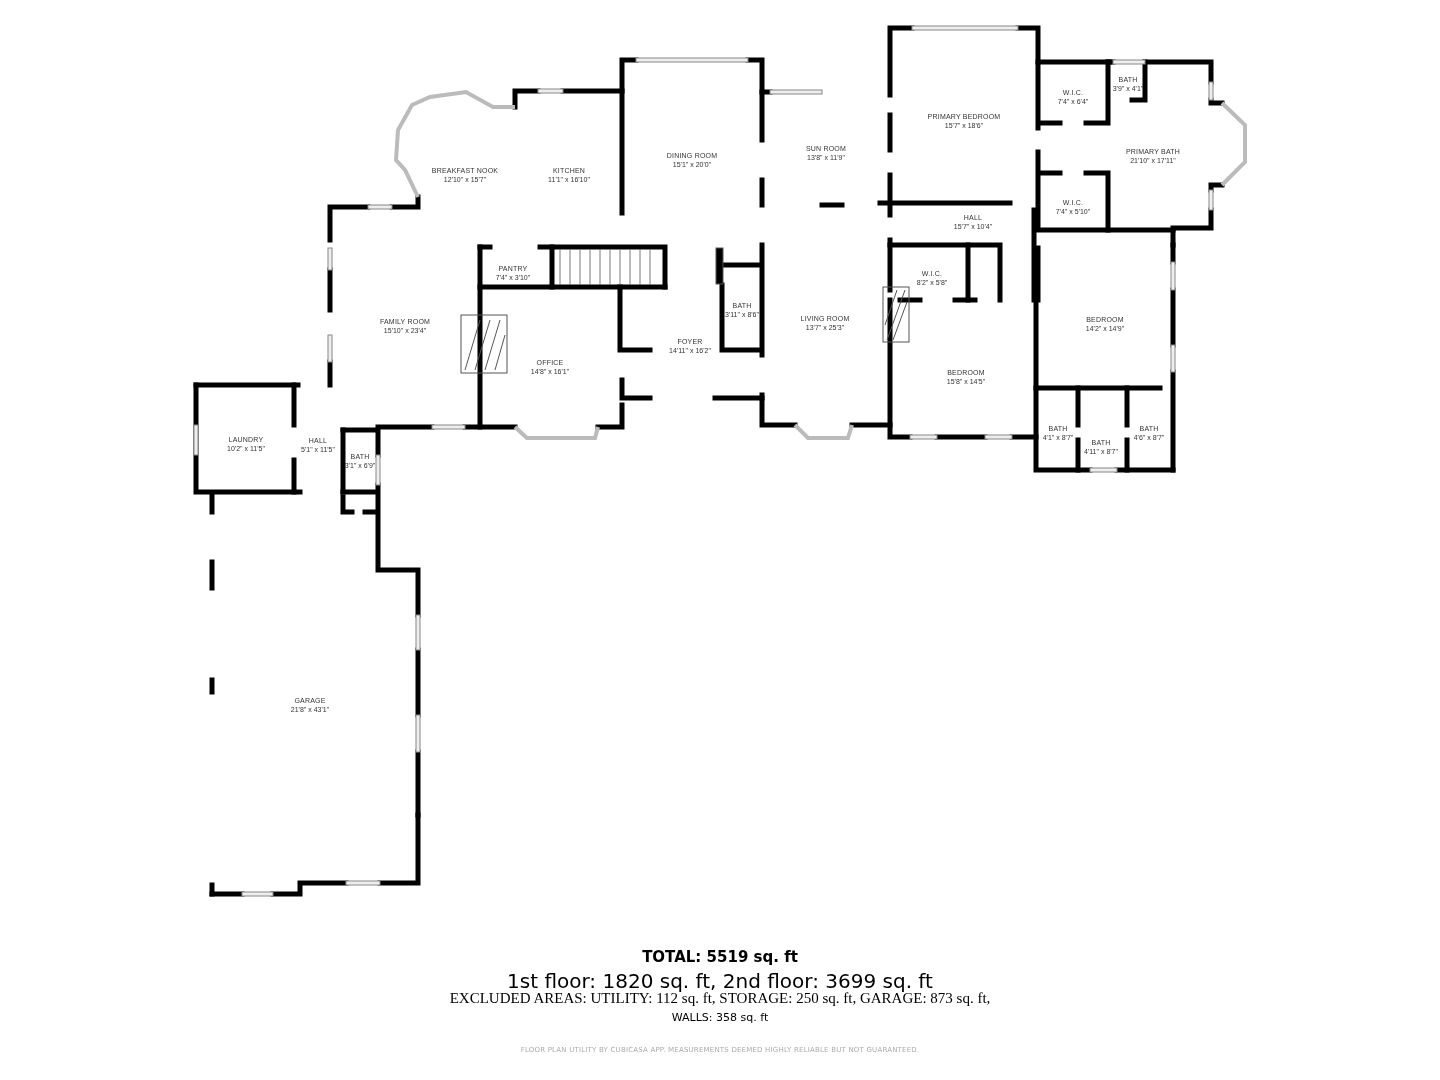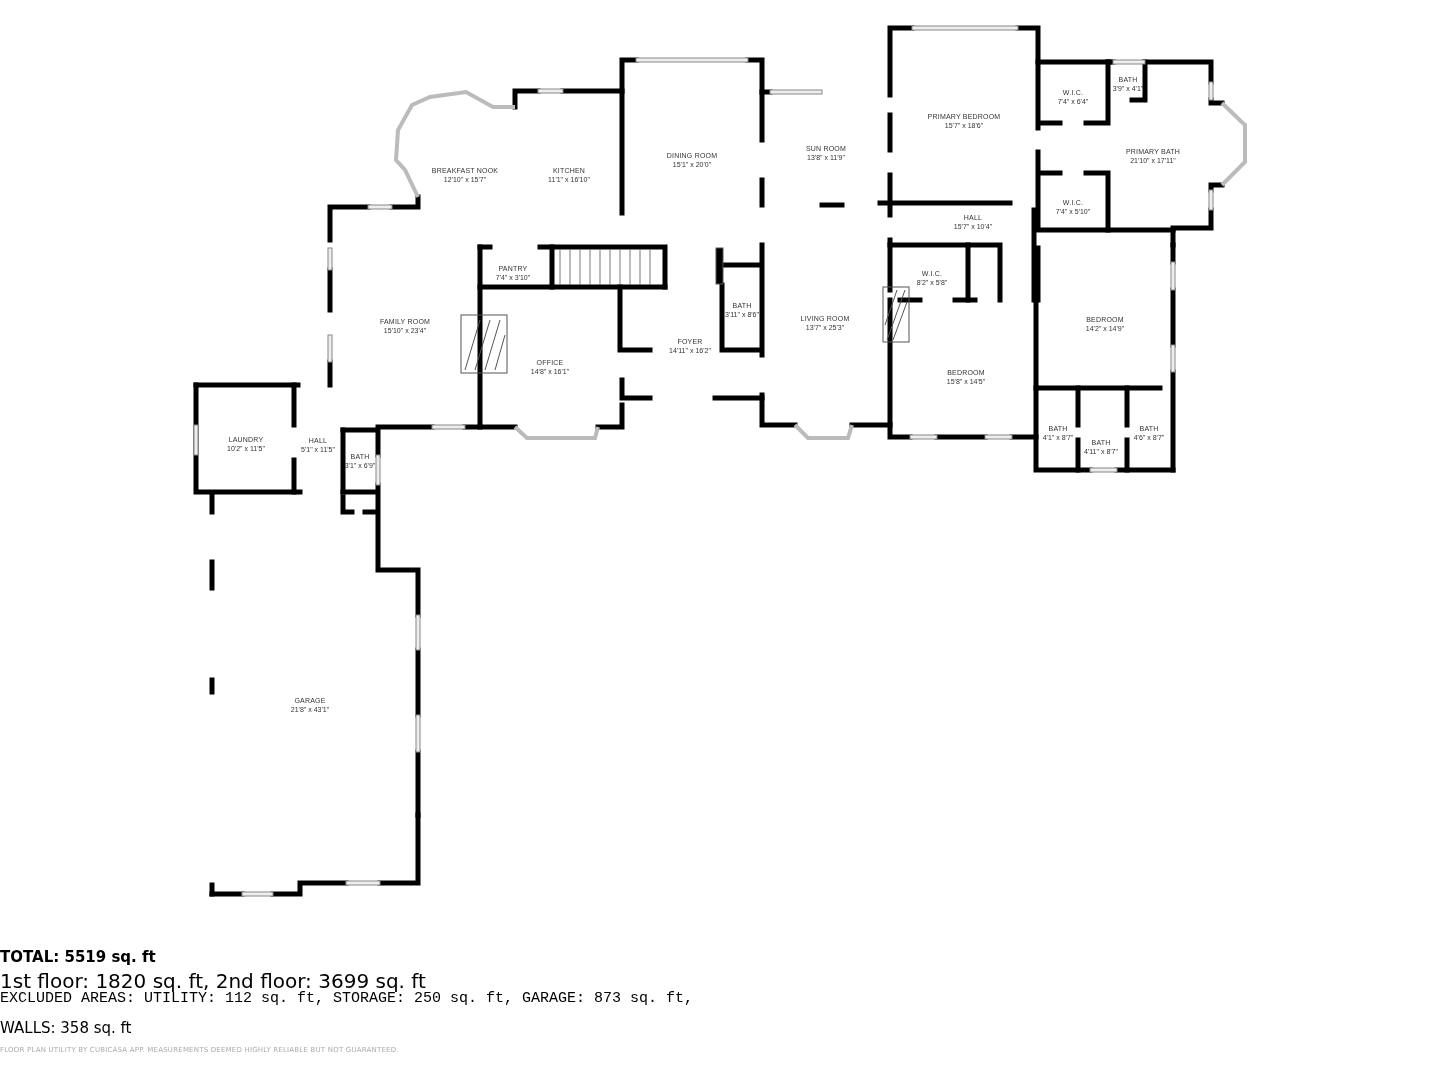--- a/index.html
+++ b/index.html
@@ -1,25 +1,25 @@
 <!DOCTYPE html>
 <html><head>
 <meta charset="utf-8">
 <style>
   html, body { margin: 0; padding: 0; background: #ffffff; }
   body { width: 1440px; height: 1080px; position: relative; overflow: hidden; font-family: "Liberation Sans", sans-serif; }
   #plan { position: absolute; left: 0; top: 0; }
   .room-label { position: absolute; transform: translate(-50%, -50%); text-align: center; color: #333; white-space: nowrap; line-height: 1.35; }
   .room-name { font-size: 7px; letter-spacing: 0.2px; display: block; }
   .room-dim { font-size: 7px; display: block; }
-  .line { position: absolute; left: 0; width: 1440px; text-align: left; }
+  .line { position: absolute; left: 0; width: 1440px; text-align: center; }
   .total-line { top: 948px; font-size: 15px; font-weight: bold; }
   .floors-line { top: 969px; font-size: 20px; }
   .excluded-line { top: 990px; font-size: 15px; }
-  .walls-line { top: 1011px; font-size: 15px; margin-top: 8px; }
+  .walls-line { top: 1011px; font-size: 11px; }
   .credit-line { top: 1046px; font-size: 7px; color: #aaa; letter-spacing: 0.2px; }
 </style>
 </head>
 <body>
 
 <svg id="plan" width="1440" height="940" viewBox="0 0 1440 940" xmlns="http://www.w3.org/2000/svg">
   <g stroke="#000" stroke-width="5" fill="none" stroke-linecap="square">
 
     <polyline points="330,240 330,207 368,207"></polyline>
     <polyline points="392,207 418,207 418,197"></polyline>
@@ -273,16 +273,16 @@
   </div>
   <div class="room-label" style="left:310px;top:705px;">
     <span class="room-name">GARAGE</span>
     <span class="room-dim">21'8" x 43'1"</span>
   </div>
 </div>
 
 <div>
   <div class="line total-line" style="font-family:'DejaVu Sans',sans-serif;">TOTAL: 5519 sq. ft</div>
   <div class="line floors-line" style="font-family:'DejaVu Sans',sans-serif;">1st floor: 1820 sq. ft, 2nd floor: 3699 sq. ft</div>
-  <div class="line excluded-line" style="font-family:Liberation Mono, monospace;">EXCLUDED AREAS: UTILITY: 112 sq. ft, STORAGE: 250 sq. ft, GARAGE: 873 sq. ft,</div>
+  <div class="line excluded-line" style="font-family:Liberation Serif, serif;">EXCLUDED AREAS: UTILITY: 112 sq. ft, STORAGE: 250 sq. ft, GARAGE: 873 sq. ft,</div>
   <div class="line walls-line" style="font-family:'DejaVu Sans',sans-serif;">WALLS: 358 sq. ft</div>
   <div class="line credit-line" style="font-family:'DejaVu Sans',sans-serif;">FLOOR PLAN UTILITY BY CUBICASA APP. MEASUREMENTS DEEMED HIGHLY RELIABLE BUT NOT GUARANTEED.</div>
 </div>
 
 </body></html>

